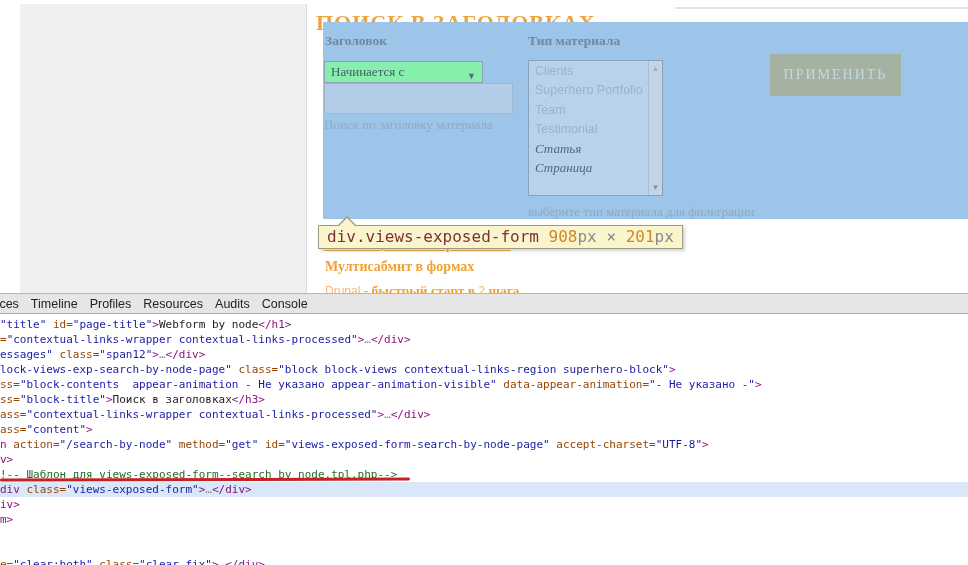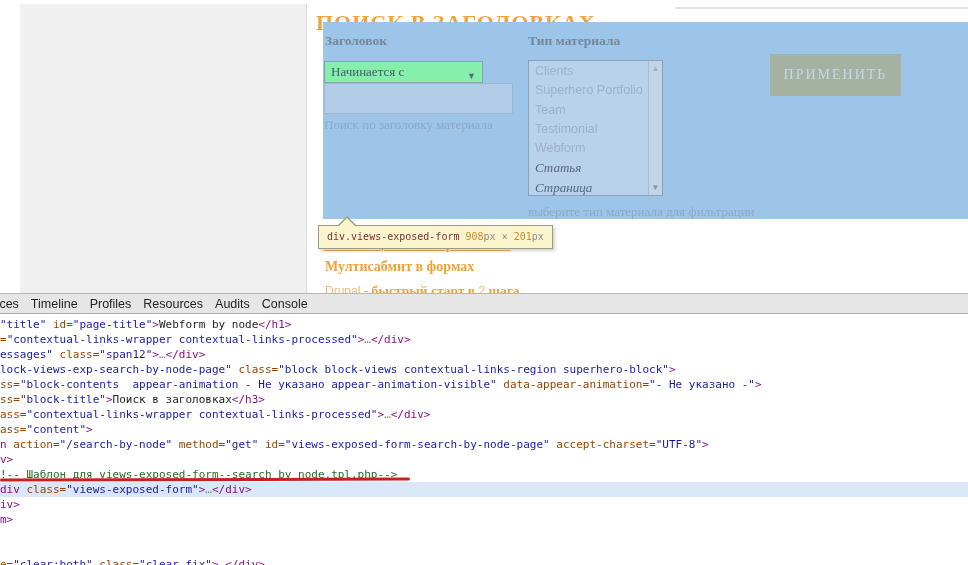--- a/index.html
+++ b/index.html
@@ -38,21 +38,21 @@
   .hidden-link{position:absolute;left:304px;top:233px;font-family:"Liberation Serif",serif;
       font-weight:bold;font-size:13.5px;color:#f0b04c;text-decoration:underline;white-space:nowrap;z-index:1;}
   .link1{position:absolute;left:305px;top:255px;font-family:"Liberation Serif",serif;
       font-weight:bold;font-size:14px;color:#efa238;white-space:nowrap;}
   .link2{position:absolute;left:305px;top:279px;white-space:nowrap;font-family:"Liberation Serif",serif;
       font-weight:bold;font-size:13.5px;color:#efa238;}
   .link2 .lat{font-family:"Liberation Sans",sans-serif;font-weight:normal;font-size:12px;color:#f4ba70;}
   
   .tooltip{position:absolute;left:298px;top:221px;height:22px;line-height:22px;padding:0 8px;
       background:#fbf5cd;border:1px solid #9c9c85;box-shadow:2px 2px 3px rgba(0,0,0,.18);
-      font-family:"DejaVu Sans Mono",monospace;font-size:10px;white-space:nowrap;z-index:2;}
+      font-family:"DejaVu Sans Mono",monospace;font-size:16px;white-space:nowrap;z-index:2;}
   .tooltip:after{content:"";position:absolute;left:20px;top:-8px;border-left:8px solid transparent;
       border-right:8px solid transparent;border-bottom:8px solid #fbf5cd;}
   .tooltip:before{content:"";position:absolute;left:19px;top:-10px;border-left:9px solid transparent;
       border-right:9px solid transparent;border-bottom:9px solid #9c9c85;}
   .tt-el{color:#7c3038;}
   .tt-num{color:#cb8a2c;}
   .tt-unit,.tt-x{color:#8a8a8a;}
   
   .devtools{position:absolute;left:0;top:293px;width:968px;height:272px;background:#ffffff;}
   .tabbar{position:absolute;left:0;top:0;width:968px;height:21px;background:#e6e6e6;
@@ -91,21 +91,20 @@
   <div class="f-input"></div>
   <div class="f-help" style="left:304px;top:113px;">Поиск по заголовку материала</div>
 
   <div class="f-label" style="left:508px;top:29px;">Тип материала</div>
   <div class="mselect">
     <div class="opts">
         <div class="opt lat">Clients</div>
         <div class="opt lat">Superhero Portfolio</div>
         <div class="opt lat">Team</div>
         <div class="opt lat">Testimonial</div>
-        <div class="opt lat">Webform</div>
         <div class="opt cyr">Статья</div>
         <div class="opt cyr">Страница</div>
       </div>
     <div class="mscroll">
       <div class="up">▲</div>
       <div class="dn">▼</div>
     </div>
   </div>
   <div class="f-help" style="left:508px;top:200px;">выберите тип материала для фильтрации</div>
 

